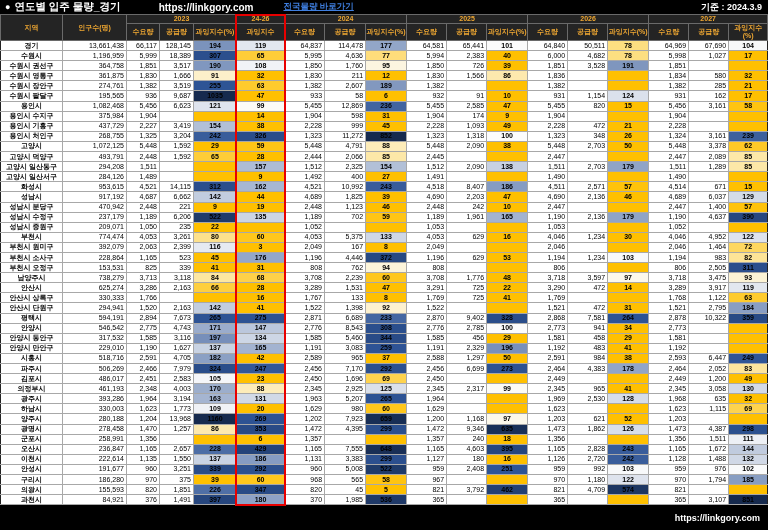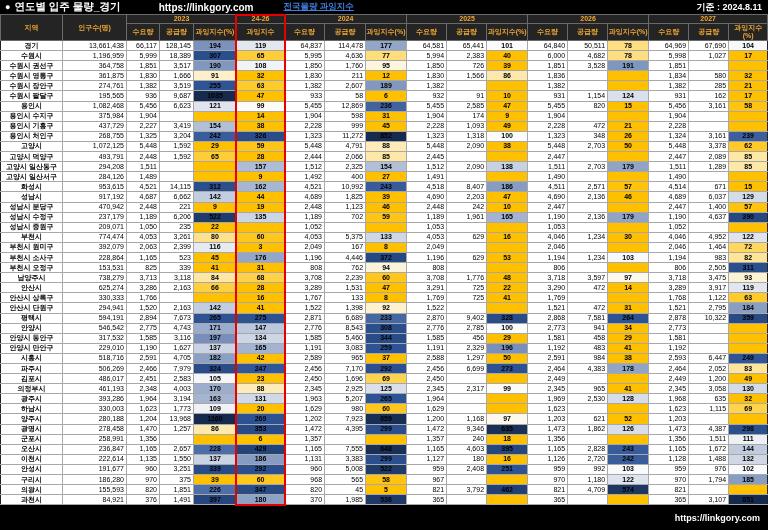--- a/index.html
+++ b/index.html
@@ -33,22 +33,22 @@
   .footer .fsite{color:#fff;font-size:9px;font-weight:bold;margin-right:8px;}
 </style>
 </head>
 <body>
 
 <div id="app">
   <div class="titlebar">
     <span class="bullet">●</span>
     <span class="title">연도별 입주 물량_경기</span>
     <span class="site">https://linkgory.com</span>
-    <span class="gotolink">전국물량 과잉지수</span>
-    <span class="datelabel">기준 : 2024.8.11</span>
+    <span class="gotolink">전국물량 바로가기</span>
+    <span class="datelabel">기준 : 2024.3.9</span>
   </div>
 
   <div class="tablewrap">
     <table id="tbl">
       <colgroup id="cols">
           <col style="width: 62px;">
           <col style="width: 64px;">
           <col style="width: 33px;">
           <col style="width: 34px;">
           <col style="width: 43px;">

